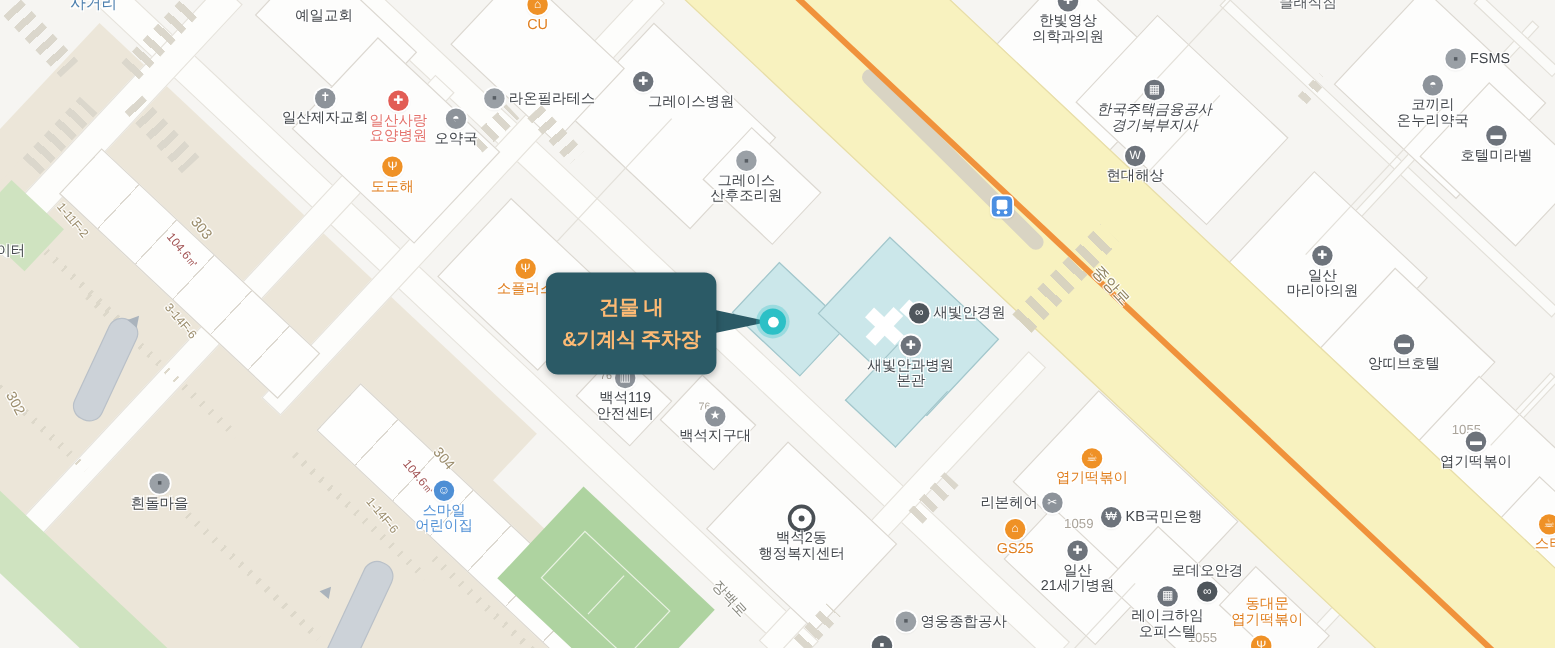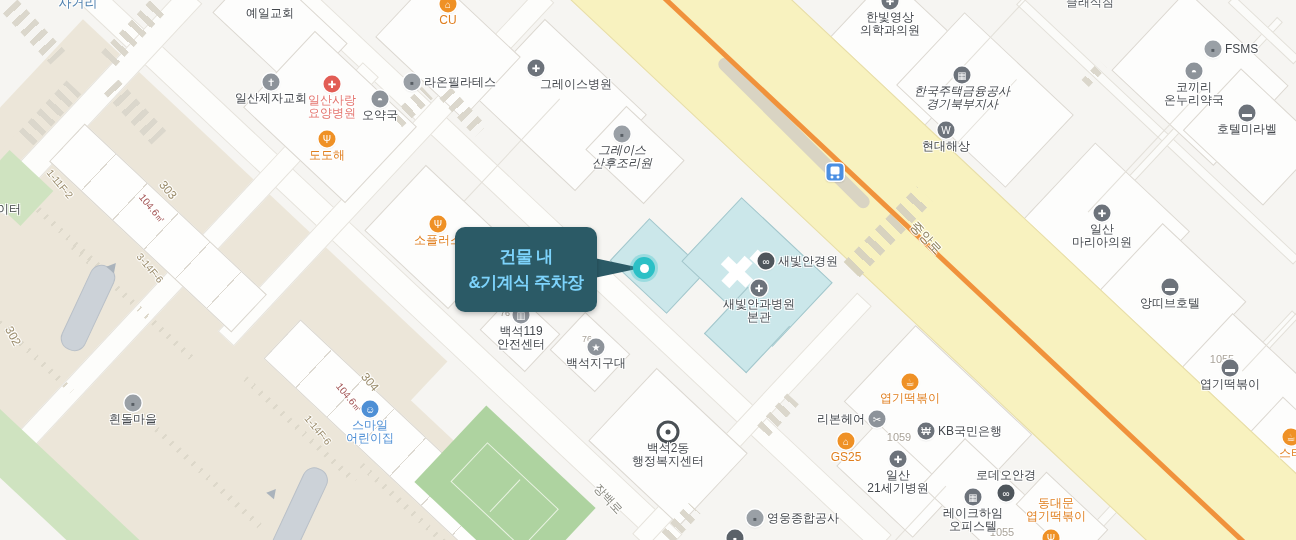--- a/index.html
+++ b/index.html
@@ -30,21 +30,21 @@
   .bus-badge .w1,.bus-badge .w2{position:absolute;top:12px;width:3px;height:3px;border-radius:50%;background:#fff;}
   .bus-badge .w1{left:4px;} .bus-badge .w2{left:10px;}
   .poi-label{position:absolute;font-size:12px;line-height:13px;text-align:center;white-space:nowrap;
     color:#43474c;z-index:31;
     text-shadow:-1px -1px 0 #fff,1px -1px 0 #fff,-1px 1px 0 #fff,1px 1px 0 #fff,0 0 2px #fff;}
   .map-text{position:absolute;white-space:nowrap;z-index:20;
     text-shadow:-1px -1px 0 rgba(255,255,255,.85),1px -1px 0 rgba(255,255,255,.85),-1px 1px 0 rgba(255,255,255,.85),1px 1px 0 rgba(255,255,255,.85);}
   #callout{position:absolute;left:455px;top:227px;width:142px;height:85px;border-radius:10px;
     z-index:40;display:flex;flex-direction:column;align-items:center;justify-content:center;
     box-shadow:0 2px 5px rgba(0,0,0,.25);}
-  #callout .cl{color:#7dd3fc;font-size:17px;font-weight:bold;line-height:26px;letter-spacing:-0.5px;white-space:nowrap;}
+  #callout .cl{color:#fdba74;font-size:17px;font-weight:bold;line-height:26px;letter-spacing:-0.5px;white-space:nowrap;}
   #callout-tail{position:absolute;left:594px;top:258px;width:0;height:0;z-index:39;
     border-top:10px solid transparent;border-bottom:10px solid transparent;}
   #marker{position:absolute;left:644px;top:268px;width:22px;height:22px;border-radius:50%;
     transform:translate(-50%,-50%);z-index:41;display:flex;align-items:center;justify-content:center;}
   #marker .core{width:9px;height:9px;border-radius:50%;background:#fff;}
   .tennis-line{position:absolute;left:50%;top:50%;transform:translate(-50%,-50%);
     width:96px;height:52px;border:1px solid #e9f3e2;}
   .tennis-mid{position:absolute;left:50%;top:4px;bottom:4px;width:1px;background:#e9f3e2;}
   .arrow{position:absolute;width:0;height:0;border-left:5px solid transparent;border-right:5px solid transparent;
     border-bottom:9px solid #aab3bc;}
@@ -220,21 +220,21 @@
           <span>Ψ</span>
         </div>
         <div class="poi-label" style="color: rgb(224, 127, 31); left: 327px; top: 149px; transform: translate(-50%, 0px);">
           <div>도도해</div>
         </div>
       </div>
       <div>
         <div class="poi-icon" style="background: rgb(154, 160, 166); left: 622px; top: 134px;">
           <span style="font-size: 6px; color: rgb(88, 94, 100);">■</span>
         </div>
-        <div class="poi-label" style="left: 622px; top: 144px; transform: translate(-50%, 0px); font-style: italic;">
+        <div class="poi-label" style="left: 622px; top: 144px; transform: translate(-50%, 0px);">
           <div>그레이스</div>
           <div>산후조리원</div>
         </div>
       </div>
       <div>
         <div class="poi-icon" style="background: rgb(109, 115, 123); left: 890px; top: 1px;">
           <span>✚</span>
         </div>
         <div class="poi-label" style="left: 890px; top: 11px; transform: translate(-50%, 0px);">
           <div>한빛영상</div>

